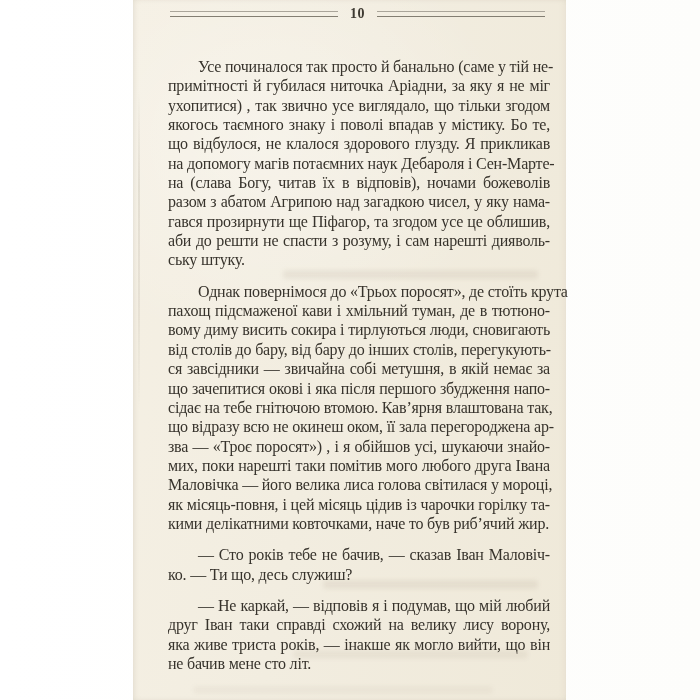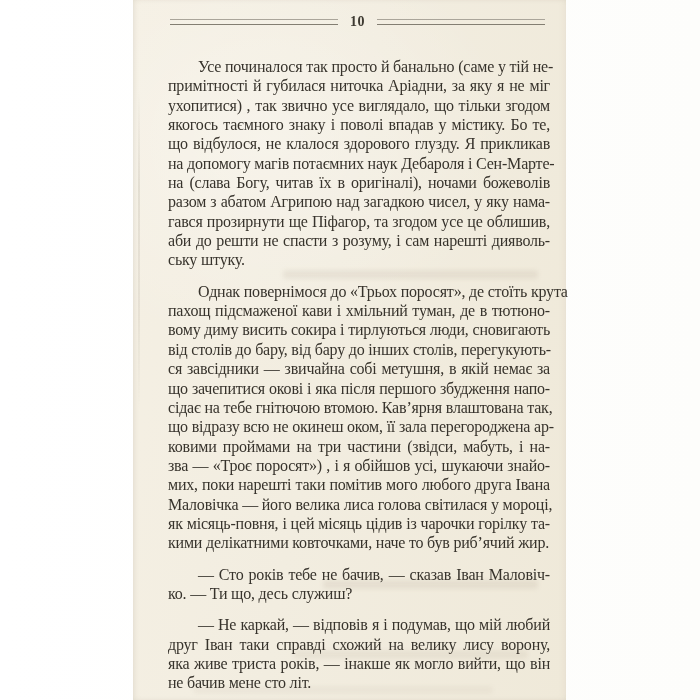--- a/index.html
+++ b/index.html
@@ -25,21 +25,21 @@
     height: 700px;
     background:
       radial-gradient(ellipse 360px 300px at 30% 20%, rgba(255,255,255,0.30), rgba(255,255,255,0) 70%),
       linear-gradient(100deg, #f5f0e4 0%, #f2ede0 45%, #efe9d9 100%);
     box-shadow:
       inset 3px 0 6px -3px rgba(120,110,90,0.18),
       inset -3px 0 8px -4px rgba(120,110,90,0.12);
   }
   .page-header {
     position: absolute;
-    top: 14px;
+    top: 6px;
     left: 37px;
     right: 21px;
     height: 16px;
     display: flex;
     align-items: center;
   }
   .rule {
     flex: 1;
     height: 4px;
     border-top: 1px solid #aaa59a;
@@ -106,36 +106,35 @@
       <span class="rule"></span>
     </header>
     <main class="page-body">
         <div class="para">
           <div class="line indent">Усе починалося так просто й банально (саме у тій не-</div>
           <div class="line">примітності й губилася ниточка Аріадни, за яку я не міг</div>
           <div class="line">ухопитися) , так звично усе виглядало, що тільки згодом</div>
           <div class="line">якогось таємного знаку і поволі впадав у містику. Бо те,</div>
           <div class="line">що відбулося, не клалося здорового глузду. Я прикликав</div>
           <div class="line">на допомогу магів потаємних наук Дебароля і Сен-Марте-</div>
-          <div class="line">на (слава Богу, читав їх в оригіналі), ночами божеволів</div>
+          <div class="line">на (слава Богу, читав їх в відповів), ночами божеволів</div>
           <div class="line">разом з абатом Агрипою над загадкою чисел, у яку нама-</div>
           <div class="line">гався прозирнути ще Піфагор, та згодом усе це облишив,</div>
           <div class="line">аби до решти не спасти з розуму, і сам нарешті дияволь-</div>
           <div class="line last">ську штуку.</div>
         </div>
         <div class="para">
           <div class="line indent">Однак повернімося до «Трьох поросят», де стоїть крута</div>
           <div class="line">пахощ підсмаженої кави і хмільний туман, де в тютюно-</div>
           <div class="line">вому диму висить сокира і тирлуються люди, сновигають</div>
           <div class="line">від столів до бару, від бару до інших столів, перегукують-</div>
           <div class="line">ся завсідники — звичайна собі метушня, в якій немає за</div>
           <div class="line">що зачепитися окові і яка після першого збудження напо-</div>
           <div class="line">сідає на тебе гнітючою втомою. Кав’ярня влаштована так,</div>
           <div class="line">що відразу всю не окинеш оком, її зала перегороджена ар-</div>
-          <div class="line">ковими проймами на три частини (звідси, мабуть, і на-</div>
           <div class="line">зва — «Троє поросят») , і я обійшов усі, шукаючи знайо-</div>
           <div class="line">мих, поки нарешті таки помітив мого любого друга Івана</div>
           <div class="line">Маловічка — його велика лиса голова світилася у мороці,</div>
           <div class="line">як місяць-повня, і цей місяць цідив із чарочки горілку та-</div>
           <div class="line last">кими делікатними ковточками, наче то був риб’ячий жир.</div>
         </div>
         <div class="para">
           <div class="line indent">— Сто років тебе не бачив, — сказав Іван Маловіч-</div>
           <div class="line last">ко. — Ти що, десь служиш?</div>
         </div>

